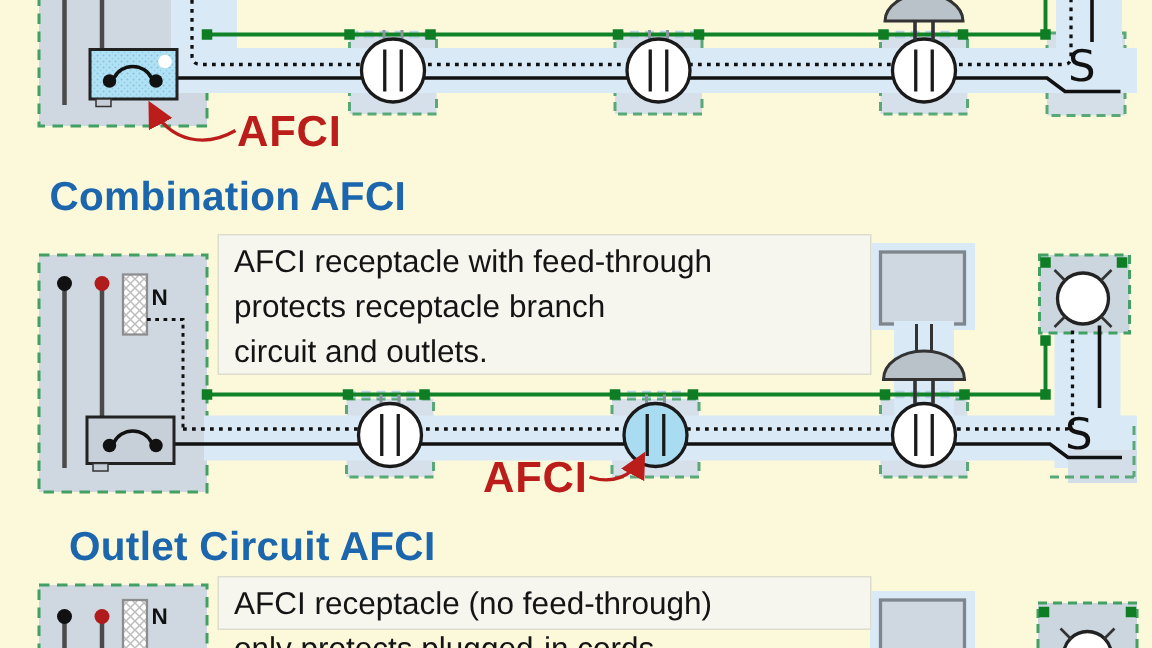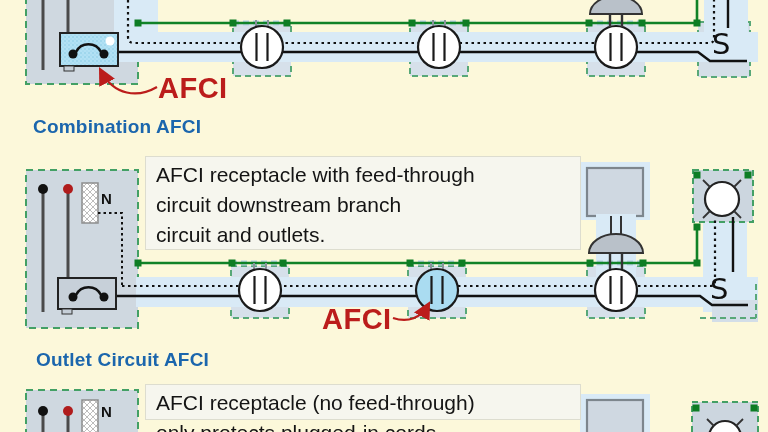--- a/index.html
+++ b/index.html
@@ -3,21 +3,21 @@
 <meta charset="utf-8">
 <style>
   html,body{margin:0;padding:0;}
   #stage{
     position:relative;width:768px;height:432px;overflow:hidden;
     background:#fcf8da;
     font-family:"Liberation Sans",sans-serif;
   }
   #diagram-svg{position:absolute;left:0;top:0;z-index:0;}
   .overlay{position:absolute;z-index:2;white-space:nowrap;}
-  .h1{font-weight:bold;font-size:19px;color:#1b66ad;letter-spacing:0.2px;}
+  .h1{font-weight:bold;font-size:27px;color:#1b66ad;letter-spacing:0.2px;}
   .afci-label{font-weight:bold;font-size:29px;color:#bb1d1b;letter-spacing:0.5px;}
   .nlab{font-weight:bold;font-size:15px;color:#111;}
   .slab{font-family:"DejaVu Sans",sans-serif;font-size:29px;font-weight:400;color:#111;}
   .cap{
     left:145px;width:436px;background:#f6f6ee;border:1px solid #ddddcf;
     color:#141414;padding:3px 8px 0 10px;box-sizing:border-box;
   }
   .cap .line{font-size:21px;line-height:30px;white-space:nowrap;}
 </style>
 </head>
@@ -218,29 +218,29 @@
   </g>
 </svg>
 
 <div class="overlay afci-label" style="left:158px;top:72px">AFCI</div>
 <div class="overlay slab" style="left:712px;top:27px">S</div>
 
 <div class="overlay h1" style="left:33px;top:116px">Combination AFCI</div>
 
 <div class="overlay cap" style="top:156px;height:94px">
   <div class="line">AFCI receptacle with feed-through</div>
-  <div class="line">circuit downstream branch</div>
+  <div class="line">protects receptacle branch</div>
   <div class="line">circuit and outlets.</div>
 </div>
 
 <div class="overlay nlab" style="left:101px;top:190px">N</div>
 <div class="overlay afci-label" style="left:322px;top:303px">AFCI</div>
 <div class="overlay slab" style="left:710px;top:272px">S</div>
 
-<div class="overlay h1" style="left:36px;top:349px">Outlet Circuit AFCI</div>
+<div class="overlay h1" style="left:46px;top:349px">Outlet Circuit AFCI</div>
 
 <div class="overlay cap" style="top:384px;height:36px">
   <div class="line">AFCI receptacle (no feed-through)</div>
   <div class="line">only protects plugged-in cords.</div>
 </div>
 
 <div class="overlay nlab" style="left:101px;top:403px">N</div>
 
 </div>
 

